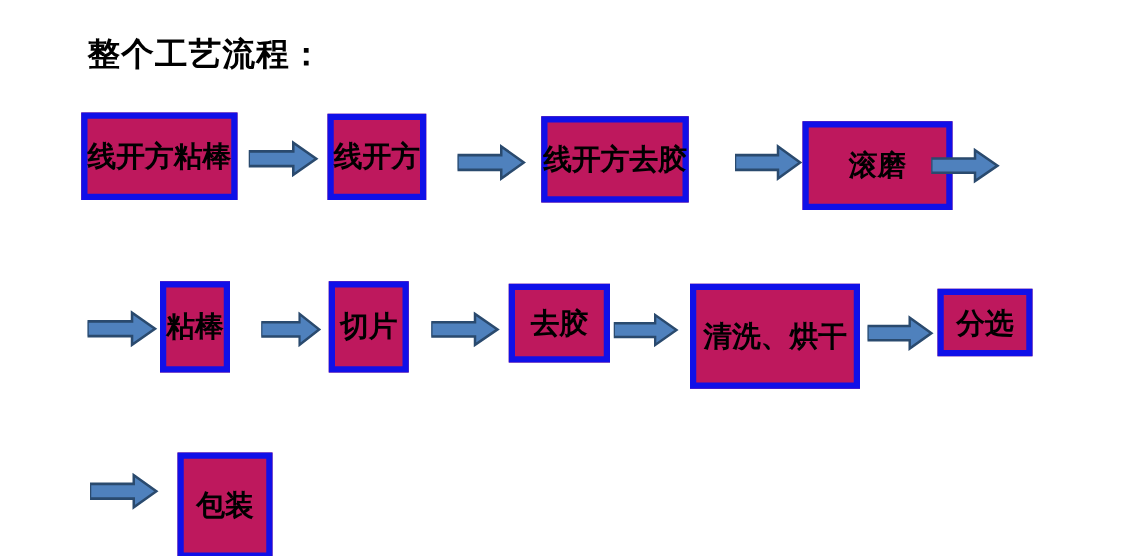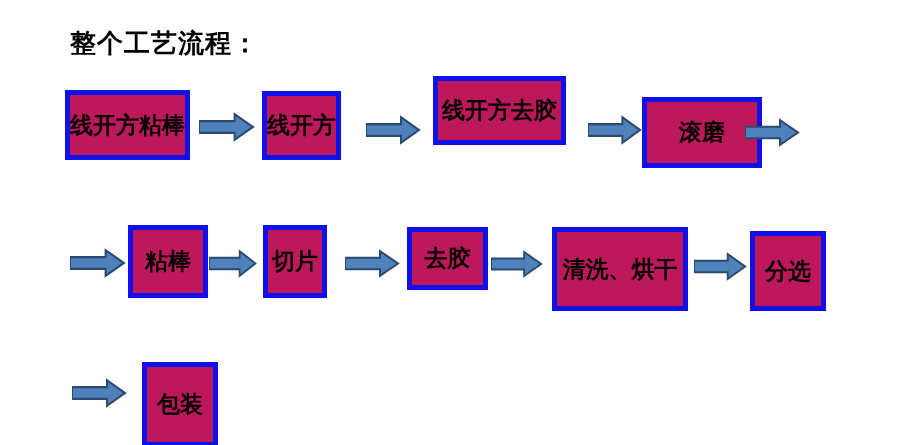--- a/index.html
+++ b/index.html
@@ -75,21 +75,21 @@
   <div class="box" style="left:262px;top:91px;width:79px;height:69px">
     <span>线开方</span>
   </div>
 
   <div class="arrow" style="left:366px;top:115px;width:56px;height:30px">
     <svg viewBox="0 0 56 28" preserveAspectRatio="none">
         <polygon points="0,8.5 35,8.5 35,2 53,14 35,26 35,19.5 0,19.5"></polygon>
       </svg>
   </div>
 
-  <div class="box" style="left:433px;top:76px;width:133px;height:69px">
+  <div class="box" style="left:433px;top:93px;width:118px;height:69px">
     <span>线开方去胶</span>
   </div>
 
   <div class="arrow" style="left:588px;top:115px;width:55px;height:30px">
     <svg viewBox="0 0 56 28" preserveAspectRatio="none">
         <polygon points="0,8.5 35,8.5 35,2 53,14 35,26 35,19.5 0,19.5"></polygon>
       </svg>
   </div>
 
   <div class="box" style="left:642px;top:97px;width:120px;height:71px">
@@ -101,21 +101,21 @@
         <polygon points="0,8.5 35,8.5 35,2 53,14 35,26 35,19.5 0,19.5"></polygon>
       </svg>
   </div>
 
   <div class="arrow" style="left:70px;top:248px;width:57px;height:30px">
     <svg viewBox="0 0 56 28" preserveAspectRatio="none">
         <polygon points="0,8.5 35,8.5 35,2 53,14 35,26 35,19.5 0,19.5"></polygon>
       </svg>
   </div>
 
-  <div class="box" style="left:128px;top:225px;width:80px;height:73px">
+  <div class="box" style="left:128px;top:225px;width:56px;height:73px">
     <span>粘棒</span>
   </div>
 
   <div class="arrow" style="left:209px;top:249px;width:49px;height:29px">
     <svg viewBox="0 0 56 28" preserveAspectRatio="none">
         <polygon points="0,8.5 35,8.5 35,2 53,14 35,26 35,19.5 0,19.5"></polygon>
       </svg>
   </div>
 
   <div class="box" style="left:263px;top:225px;width:64px;height:73px">
@@ -141,21 +141,21 @@
   <div class="box" style="left:552px;top:227px;width:136px;height:84px">
     <span>清洗、烘干</span>
   </div>
 
   <div class="arrow" style="left:694px;top:252px;width:54px;height:29px">
     <svg viewBox="0 0 56 28" preserveAspectRatio="none">
         <polygon points="0,8.5 35,8.5 35,2 53,14 35,26 35,19.5 0,19.5"></polygon>
       </svg>
   </div>
 
-  <div class="box" style="left:750px;top:231px;width:76px;height:80px">
+  <div class="box" style="left:750px;top:231px;width:76px;height:54px">
     <span>分选</span>
   </div>
 
   <div class="arrow" style="left:72px;top:378px;width:56px;height:30px">
     <svg viewBox="0 0 56 28" preserveAspectRatio="none">
         <polygon points="0,8.5 35,8.5 35,2 53,14 35,26 35,19.5 0,19.5"></polygon>
       </svg>
   </div>
 
   <div class="box" style="left:142px;top:362px;width:76px;height:85px">

